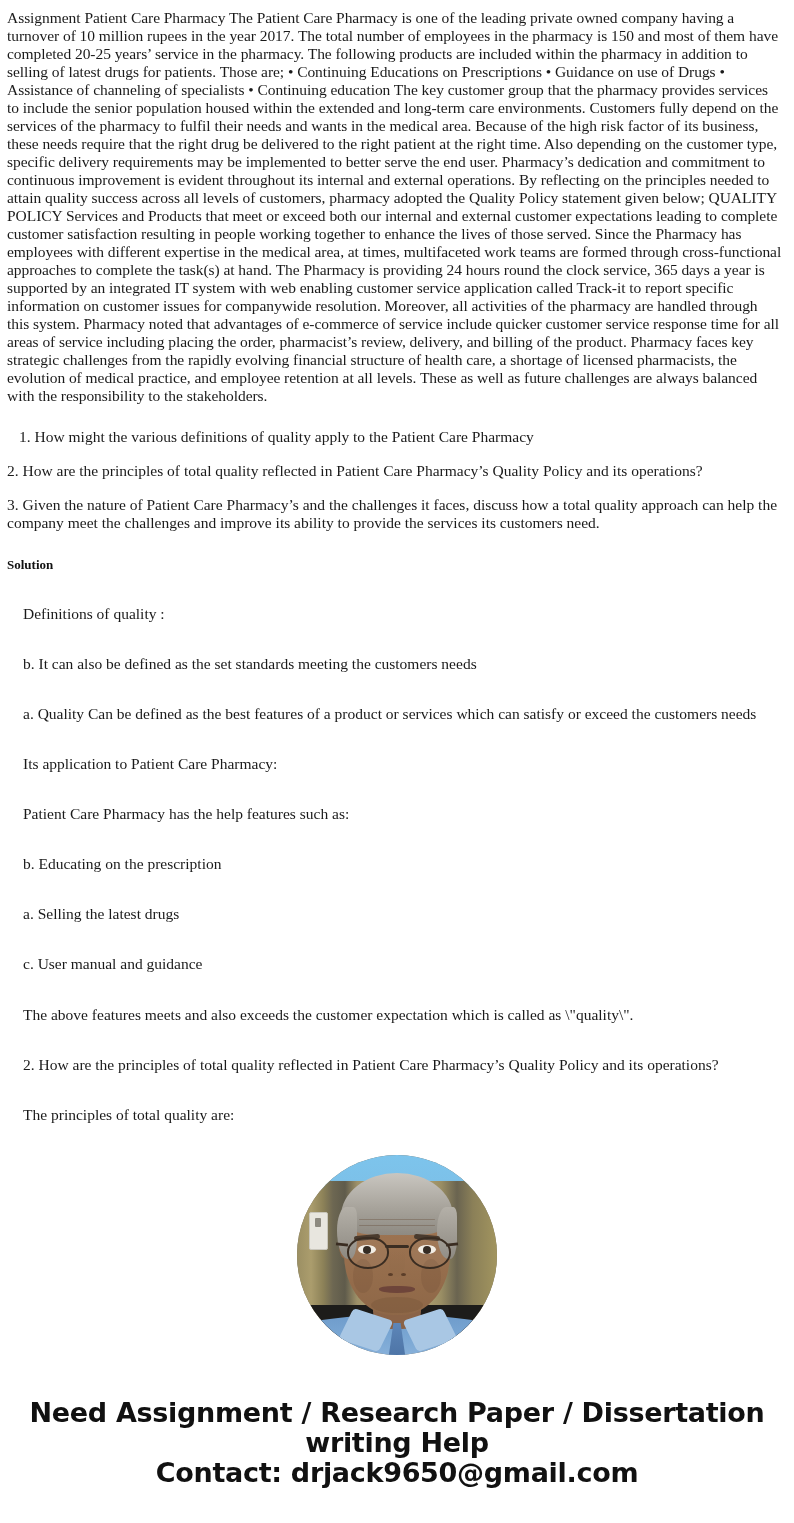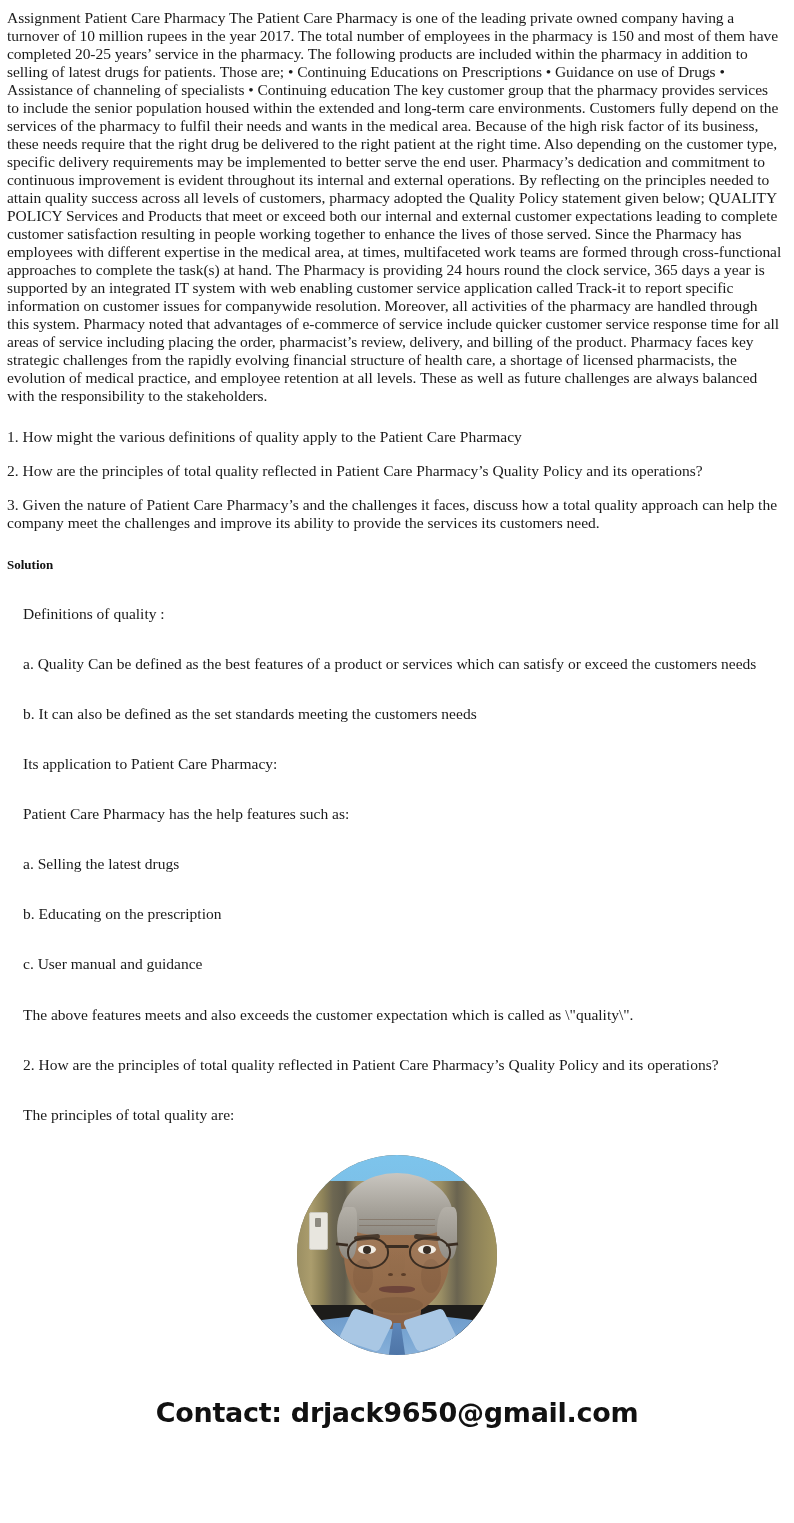--- a/index.html
+++ b/index.html
@@ -43,21 +43,21 @@
     letter-spacing: -0.05px;
   }
 
   .question {
     font-family: "Liberation Serif", "DejaVu Serif", serif;
     font-size: 15.5px;
     line-height: 17.9px;
     margin: 0;
     color: #1a1a1a;
   }
-  .q1 { padding-top: 23px; }
+  .q1 { padding-top: 23px; margin-left: 12px; }
   .q2 { padding-top: 16px; }
   .q3 { padding-top: 16px; }
 
   .solution-heading {
     font-family: "Liberation Serif", "DejaVu Serif", serif;
     font-size: 13px;
     font-weight: bold;
     margin: 0;
     padding-top: 25px;
     color: #111111;
@@ -349,26 +349,26 @@
 
     <p class="question q1">1. How might the various definitions of quality apply to the Patient Care Pharmacy</p>
 
     <p class="question q2">2. How are the principles of total quality reflected in Patient Care Pharmacy’s Quality Policy and its operations?</p>
 
     <p class="question q3">3. Given the nature of Patient Care Pharmacy’s and the challenges it faces, discuss how a total quality approach can help the company meet the challenges and improve its ability to provide the services its customers need.</p>
 
     <h2 class="solution-heading">Solution</h2>
 
     <p class="sol-line">Definitions of quality :</p>
+    <p class="sol-line">b. It can also be defined as the set standards meeting the customers needs</p>
     <p class="sol-line">a. Quality Can be defined as the best features of a product or services which can satisfy or exceed the customers needs</p>
-    <p class="sol-line">b. It can also be defined as the set standards meeting the customers needs</p>
     <p class="sol-line">Its application to Patient Care Pharmacy:</p>
     <p class="sol-line">Patient Care Pharmacy has the help features such as:</p>
+    <p class="sol-line">b. Educating on the prescription</p>
     <p class="sol-line">a. Selling the latest drugs</p>
-    <p class="sol-line">b. Educating on the prescription</p>
     <p class="sol-line">c. User manual and guidance</p>
     <p class="sol-line">The above features meets and also exceeds the customer expectation which is called as \"quality\".</p>
     <p class="sol-line">2. How are the principles of total quality reflected in Patient Care Pharmacy’s Quality Policy and its operations?</p>
     <p class="sol-line">The principles of total quality are:</p>
     <p class="sol-line">a. Focusing on customers</p>
     <p class="sol-line">b. Good leadership</p>
     <p class="sol-line">c. System integration</p>
     <p class="sol-line">d. Process integration</p>
 
   </div>
@@ -417,14 +417,15 @@
 
     <div class="p-nose"></div>
     <div class="p-nostril-l"></div>
     <div class="p-nostril-r"></div>
     <div class="p-mouth"></div>
     <div class="p-chin"></div>
   </div>
 </div>
 
 <div class="footer">
+  <div class="footer-line1">Need Assignment / Research Paper / Dissertation writing Help</div>
   <div class="footer-line2">Contact: drjack9650@gmail.com</div>
 </div>
 
 </body></html>

